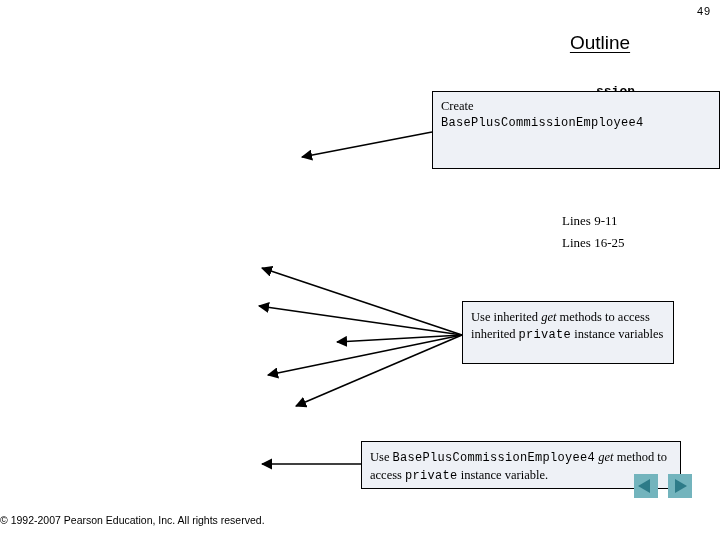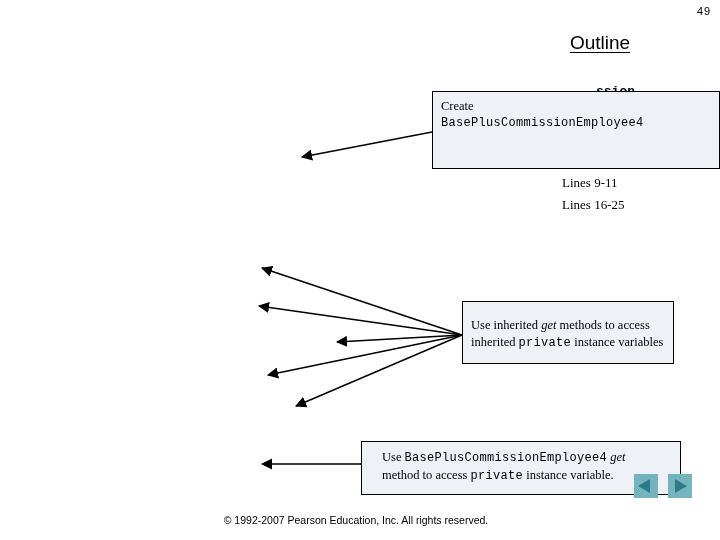--- a/index.html
+++ b/index.html
@@ -89,37 +89,38 @@
     left: 432px;
     top: 91px;
     width: 288px;
     height: 78px;
   }
   #callout-get-methods {
     left: 462px;
     top: 301px;
     width: 212px;
     height: 63px;
-    padding-top: 15px;
+    padding-top: 7px;
   }
   #callout-get-method-single {
     left: 361px;
     top: 441px;
     width: 320px;
-    height: 54px;
-    padding: 7px 20px;
+    height: 48px;
+    padding: 7px 8px;
   }
 
   
   .lines-label {
     position: absolute;
     font-family: "Liberation Serif", serif;
     font-size: 13px;
     color: #000;
     white-space: nowrap;
+    margin-top: 38px;
   }
   #lines-9-11 { left: 562px; top: 175px; }
   #lines-16-25 { left: 562px; top: 197px; }
 
   
   .arrows {
     position: absolute;
     left: 0;
     top: 0;
     width: 720px;
@@ -166,21 +167,21 @@
     border-left: 12px solid #2d7b88;
     left: 7px;
   }
 
   
   .footer {
     position: absolute;
     left: 0;
     top: 514px;
     width: 712px;
-    text-align: center;
+    text-align: left;
     font-family: "Liberation Sans", sans-serif;
     font-size: 10.5px;
     color: #000;
   }
 </style>
 </head>
 <body>
 
 <div class="slide">
 

